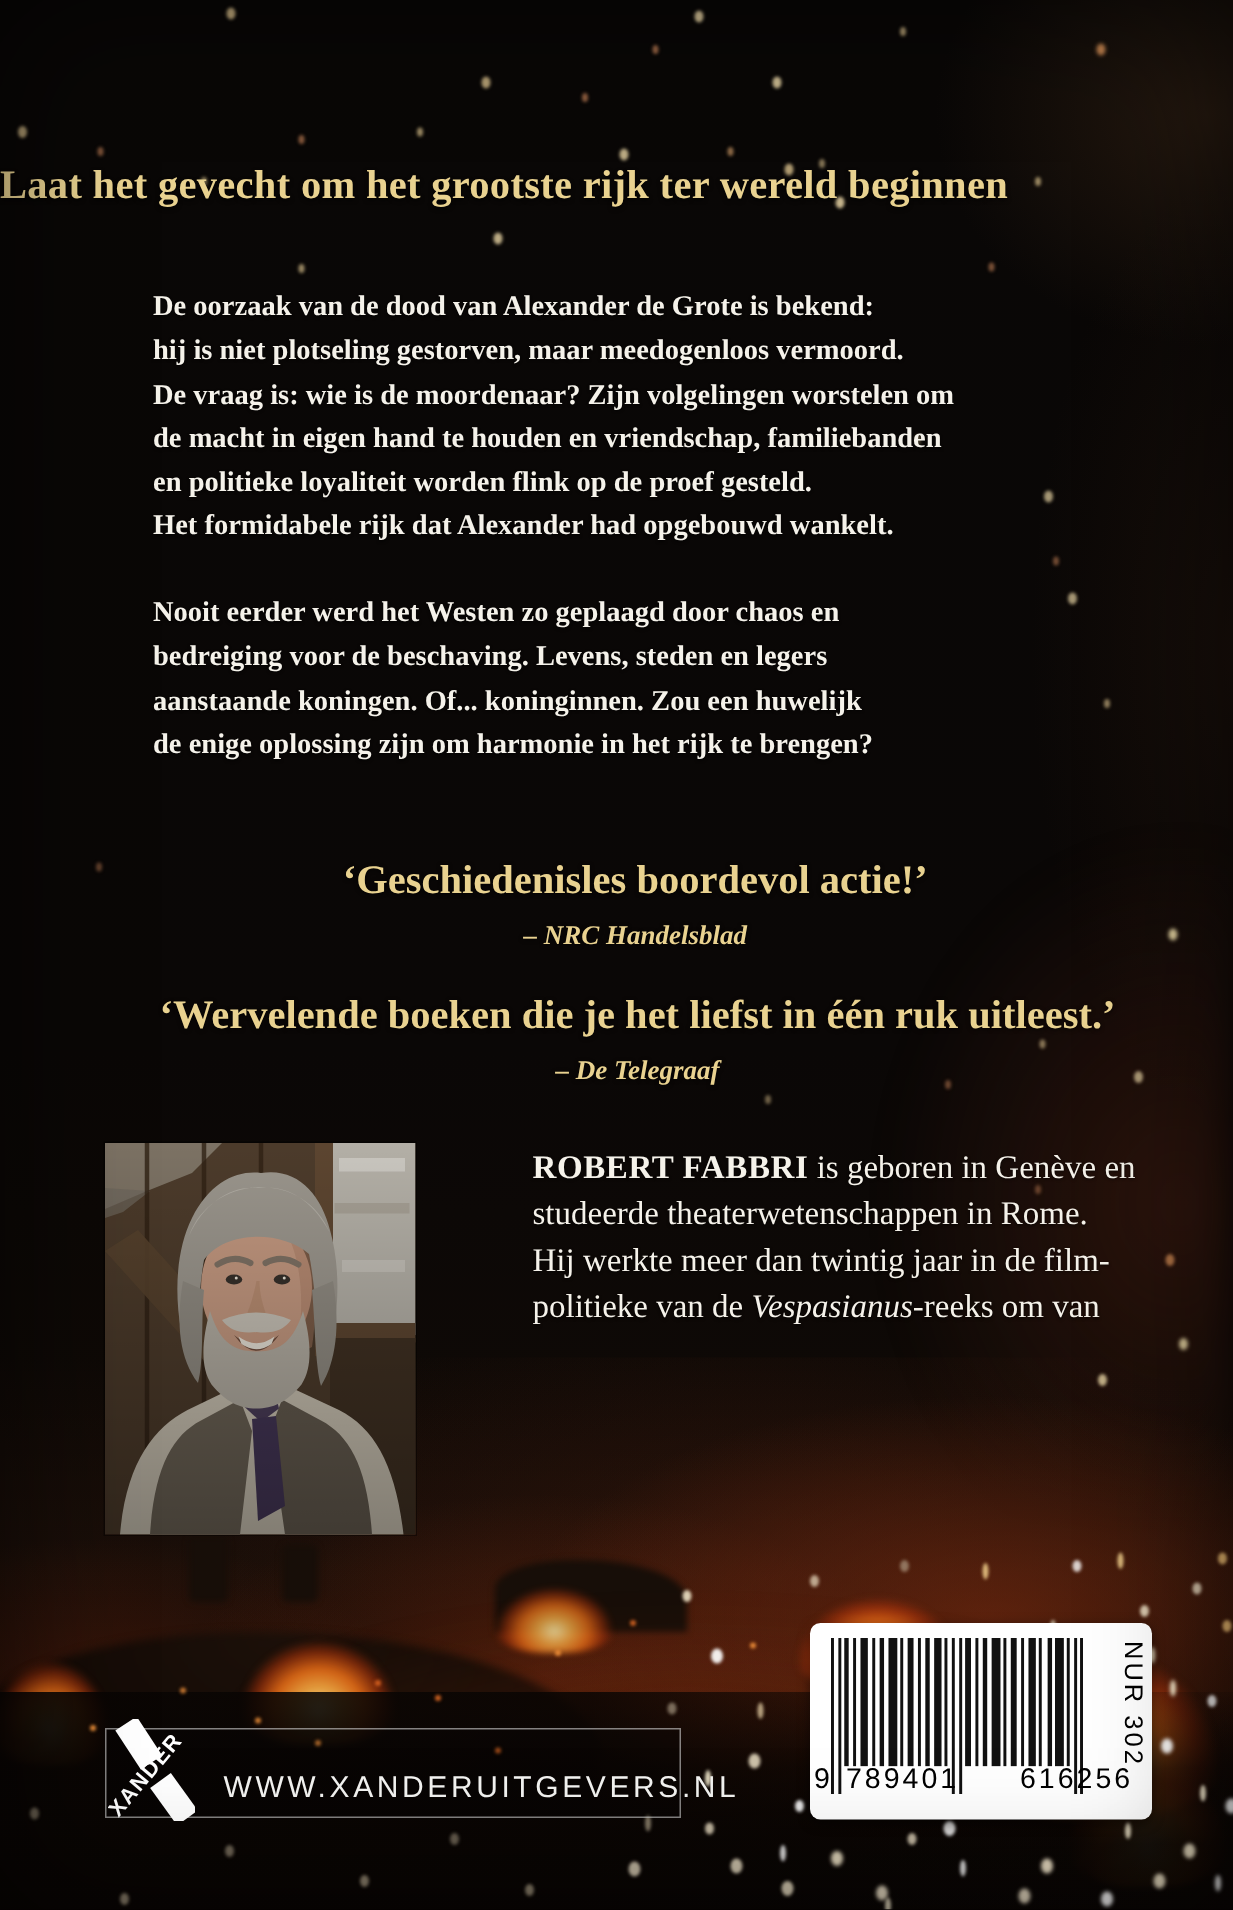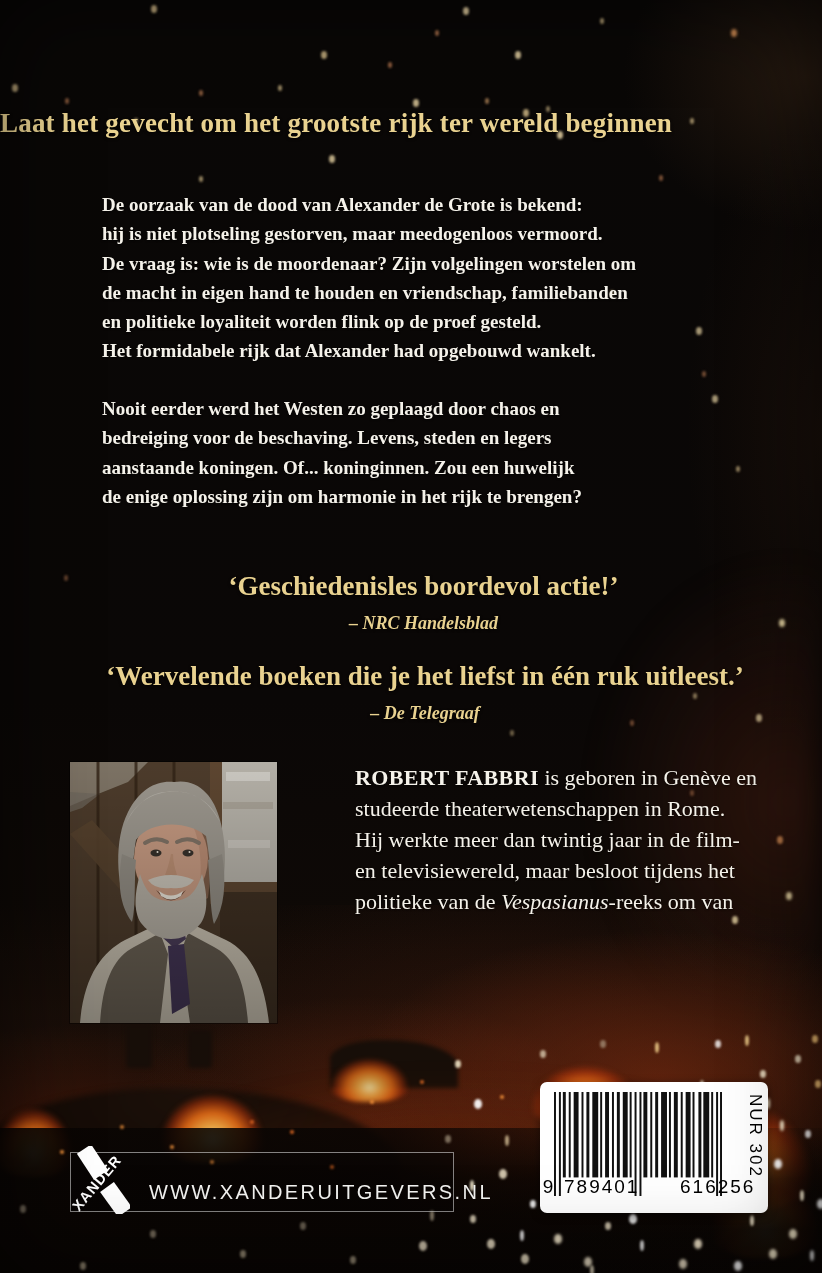--- a/index.html
+++ b/index.html
@@ -249,21 +249,20 @@
     <path d="M86,128 Q101,141 116,128 Q101,149 86,128 Z" fill="#6b4a3a"></path>
     <path d="M89,129 Q101,138 113,129 L111,134 Q101,141 91,134 Z" fill="#e6e1d6"></path>
     <path d="M78,118 Q101,108 124,118 Q117,128 101,126 Q85,128 78,118 Z" fill="#c6c0b5"></path>
     <rect width="207" height="261" fill="url(#pv)"></rect>
   </svg>
 
   <div class="bio">
       <div><span class="bold">ROBERT FABBRI</span><span> is geboren in Genève en</span></div>
       <div><span>studeerde theaterwetenschappen in Rome.</span></div>
       <div><span>Hij werkte meer dan twintig jaar in de film-</span></div>
-      <div><span>en televisiewereld, maar besloot tijdens het</span></div>
       <div><span>politieke van de </span><span class="italic">Vespasianus</span><span>-reeks om van</span></div>
     </div>
 
   <div class="site-bar">
     <div class="site-text">WWW.XANDERUITGEVERS.NL</div>
   </div>
   <svg class="xander-logo" viewBox="0 0 58 68" xmlns="http://www.w3.org/2000/svg">
     <line x1="12" y1="3" x2="29" y2="29" stroke="#fff" stroke-width="17"></line>
     <line x1="35" y1="41" x2="53" y2="66" stroke="#fff" stroke-width="17"></line>
     <text transform="translate(7,66) rotate(-50)" fill="#fff" font-family="Liberation Sans, sans-serif" font-weight="bold" font-size="14.5" letter-spacing="1">XANDER</text>

